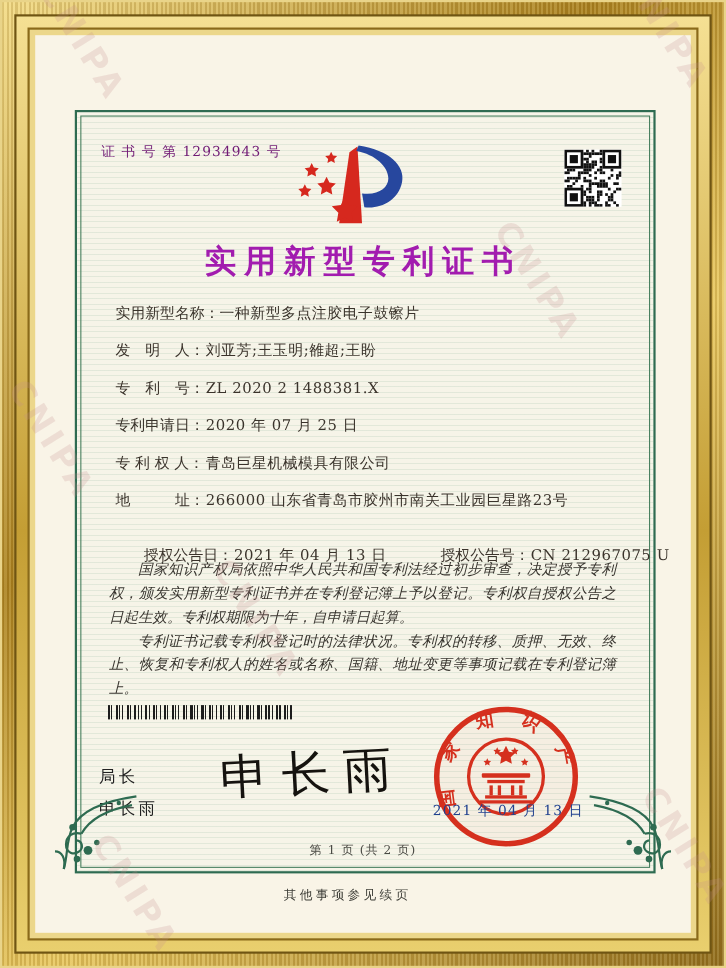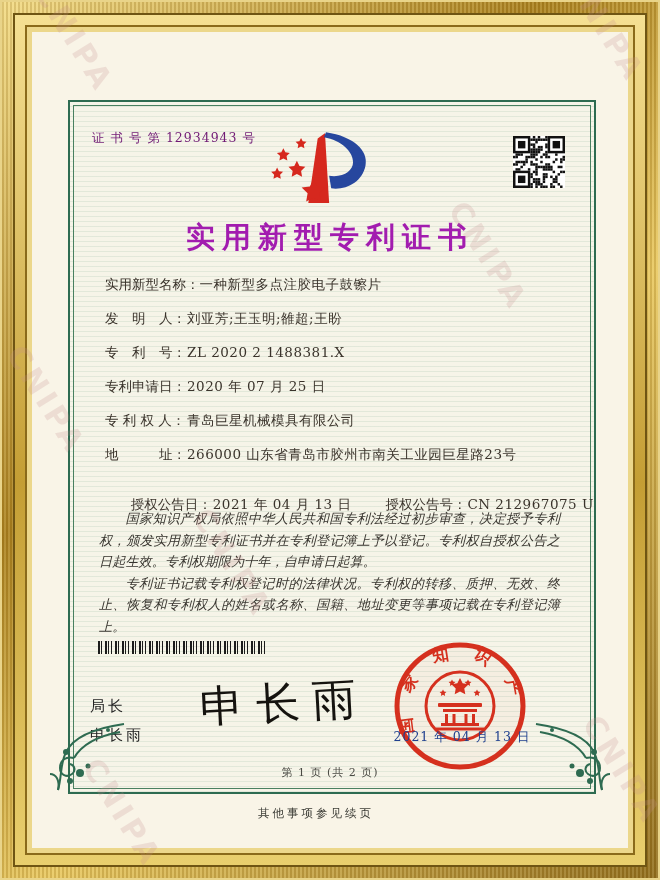--- a/index.html
+++ b/index.html
@@ -28,21 +28,21 @@
   .z{position:absolute;z-index:4;}
   .cert-no{left:92px;top:130px;font-size:12.5px;color:#701a75;letter-spacing:1px;}
   .qr{left:513px;top:136px;width:52px;height:52px;background:#fdfdfb;}
   .logo{left:268px;top:128px;width:116px;height:78px;}
   .title{left:68px;top:206px;width:524px;text-align:center;font-size:29px;font-weight:bold;
     color:#a21caf;letter-spacing:7px;margin-top:12px;}
   .fields{left:105px;top:276px;width:460px;font-size:13.5px;color:#3a332b;}
   .frow{height:34px;white-space:pre;}
   .flabel{display:inline-block;min-width:82px;white-space:pre;}
   .fvalue{letter-spacing:.5px;}
-  .grant2{margin-left:34px;}
+  .grant2{margin-left:49px;}
   .paras{left:99px;top:508px;width:461px;font-size:13.2px;line-height:21.6px;color:#38352f;
     font-style:italic;text-align:justify;}
   .paras p{margin:0;text-indent:2em;}
   .barcode{left:98px;top:641px;width:170px;height:13px;background:
     repeating-linear-gradient(90deg,#1c1c1c 0 2px,transparent 2px 3px,#1c1c1c 3px 4px,
     transparent 4px 7px,#1c1c1c 7px 9px,transparent 9px 10px,#1c1c1c 10px 11px,
     transparent 11px 13px,#1c1c1c 13px 14px,transparent 14px 17px);}
   .officer{left:90px;top:692px;font-size:15px;color:#222;line-height:29px;letter-spacing:3px;}
   .signature{left:200px;top:674px;width:160px;font-size:44px;color:#15130f;letter-spacing:12px;
     transform:rotate(-3deg);font-weight:500;white-space:nowrap;}

